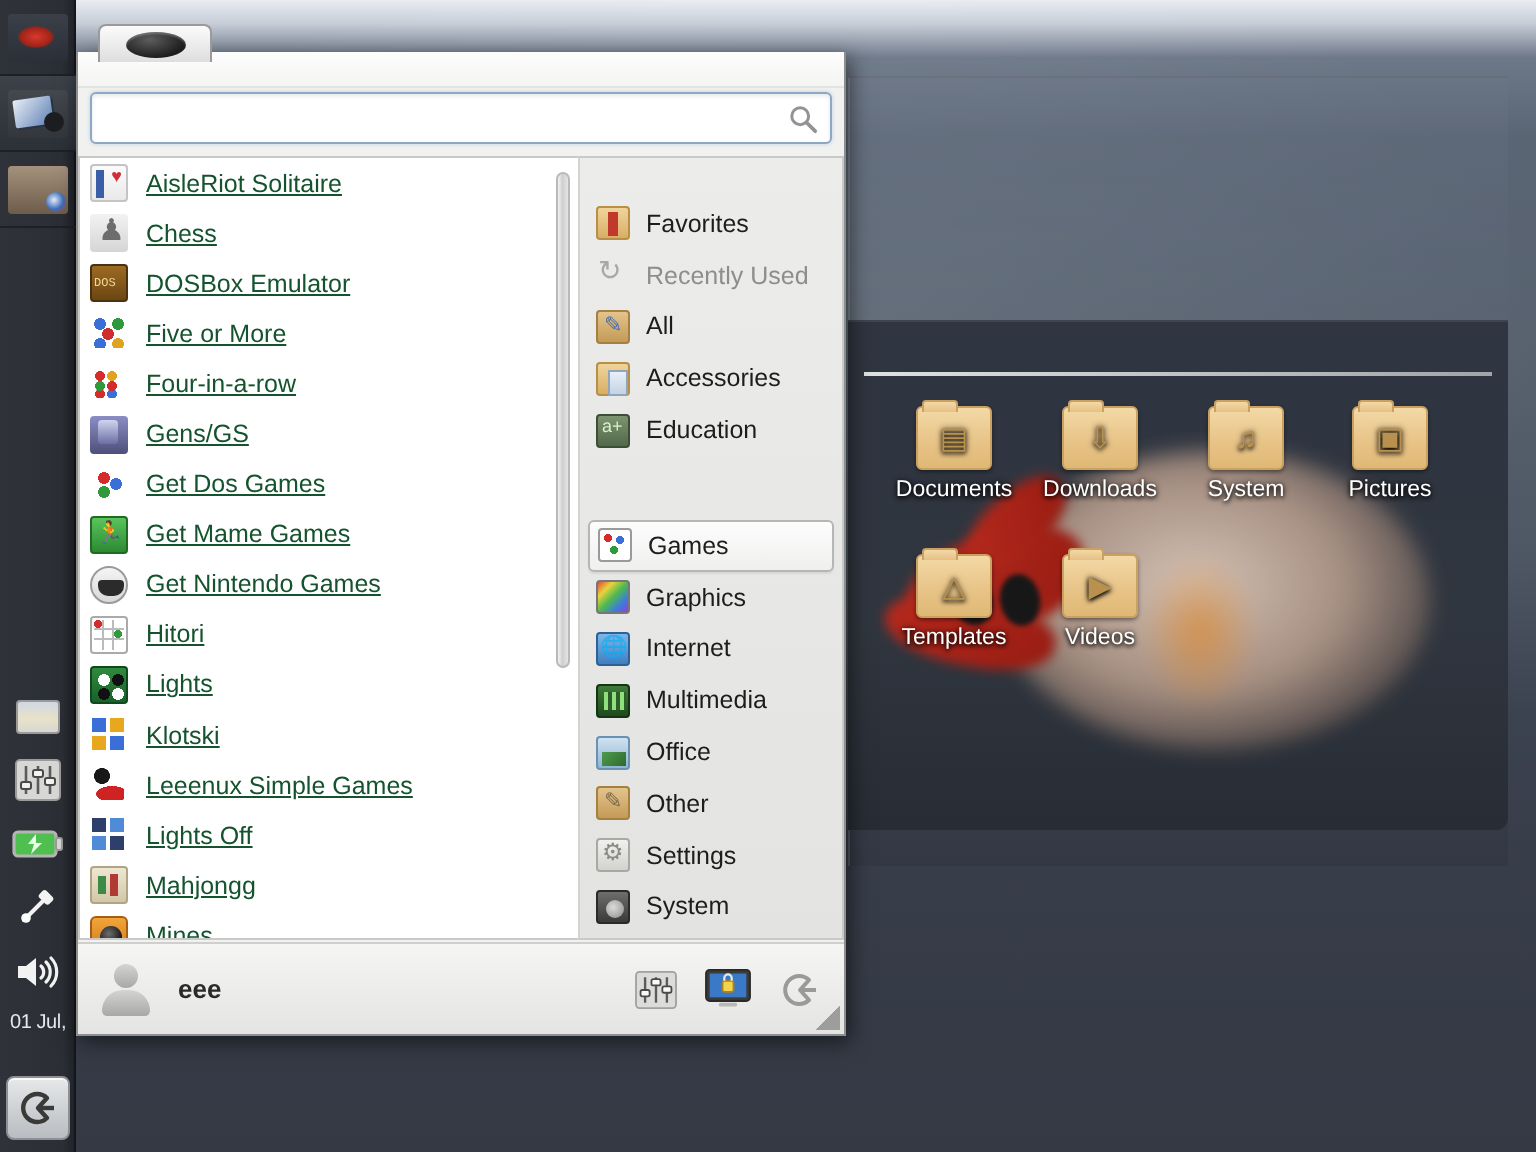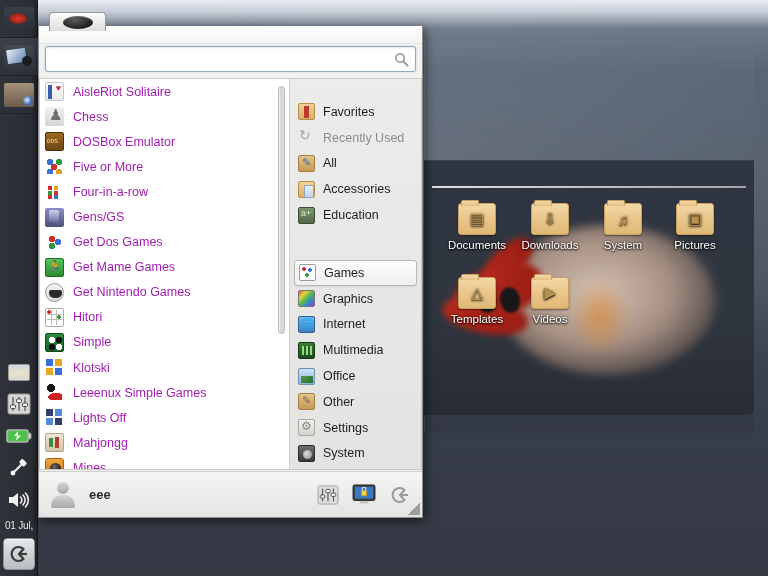--- a/index.html
+++ b/index.html
@@ -135,21 +135,21 @@
   .thumb.t3::after { content:""; position:absolute; right:1px; bottom:1px; width:10px; height:10px;
      background: radial-gradient(circle at 40% 40%, #e8ecf4 0%, #3b6fbd 55%, #cf3a2c 100%); border-radius:50%; }
 
   #tray { position: absolute; left: 0; bottom: 0; width: 38px; }
   .tray-item {
     width: 38px; height: 32px; display: flex; align-items: center; justify-content: center;
     cursor: pointer;
   }
   .tray-date {
     width: 38px; text-align: center; color: #e6e8ea; font-size: 10px;
-    padding: 4px 0 7px; letter-spacing: -0.2px;
+    padding: 4px 0 21px; letter-spacing: -0.2px;
   }
   .pwr-btn {
     width: 32px; height: 32px; margin: 0 auto 6px;
     background: linear-gradient(180deg, #e6e8ea, #b9bcc0);
     border: 1px solid #8c9095; border-radius: 4px;
     display: flex; align-items: center; justify-content: center;
     box-shadow: inset 0 1px 0 rgba(255,255,255,0.8);
     cursor: pointer;
   }
 
@@ -205,21 +205,21 @@
     position: relative; overflow: hidden;
   }
   .app-row {
     display: flex; align-items: center; height: 25.1px;
     padding-left: 5px; cursor: pointer;
   }
   .app-ico {
     width: 19px; height: 19px; margin-right: 9px; flex: 0 0 19px;
     border-radius: 2px; position: relative; overflow: hidden;
   }
-  .app-label { font-size: 12.5px; color: #a21caf; white-space: nowrap; }
+  .app-label { font-size: 12.5px; color: #14532d; white-space: nowrap; text-decoration: underline; }
 
   
   .ic-aisle { background: linear-gradient(180deg,#fbfbfb,#e9e9ea); border:1px solid #c4c4c6; }
   .ic-aisle::before { content:""; position:absolute; left:2px; top:2px; width:4px; height:14px; background:#3a5ea8; }
   .ic-aisle::after { content:"♥"; position:absolute; right:2px; top:0px; font-size:9px; color:#cf2d3a; }
   .ic-chess { background: linear-gradient(180deg,#f2f2f2,#d5d5d5); }
   .ic-chess::after { content:"♟"; position:absolute; left:4px; top:-1px; font-size:15px; color:#6d6d6d; }
   .ic-dos { background: linear-gradient(180deg,#9c6b22,#6b4612); border:1px solid #4c3110; }
   .ic-dos::after { content:"DOS"; position:absolute; left:1px; top:5px; font-size:6px; color:#f2d89a; font-family:"Liberation Mono",monospace; }
   .ic-five { background: #fff; }
@@ -569,21 +569,21 @@
             <div class="app-row">
               <span class="app-ico ic-gnin"></span>
               <span class="app-label">Get Nintendo Games</span>
             </div>
             <div class="app-row">
               <span class="app-ico ic-hitori"></span>
               <span class="app-label">Hitori</span>
             </div>
             <div class="app-row">
               <span class="app-ico ic-iagno"></span>
-              <span class="app-label">Simple</span>
+              <span class="app-label">Lights</span>
             </div>
             <div class="app-row">
               <span class="app-ico ic-klot"></span>
               <span class="app-label">Klotski</span>
             </div>
             <div class="app-row">
               <span class="app-ico ic-leee"></span>
               <span class="app-label">Leeenux Simple Games</span>
             </div>
             <div class="app-row">

